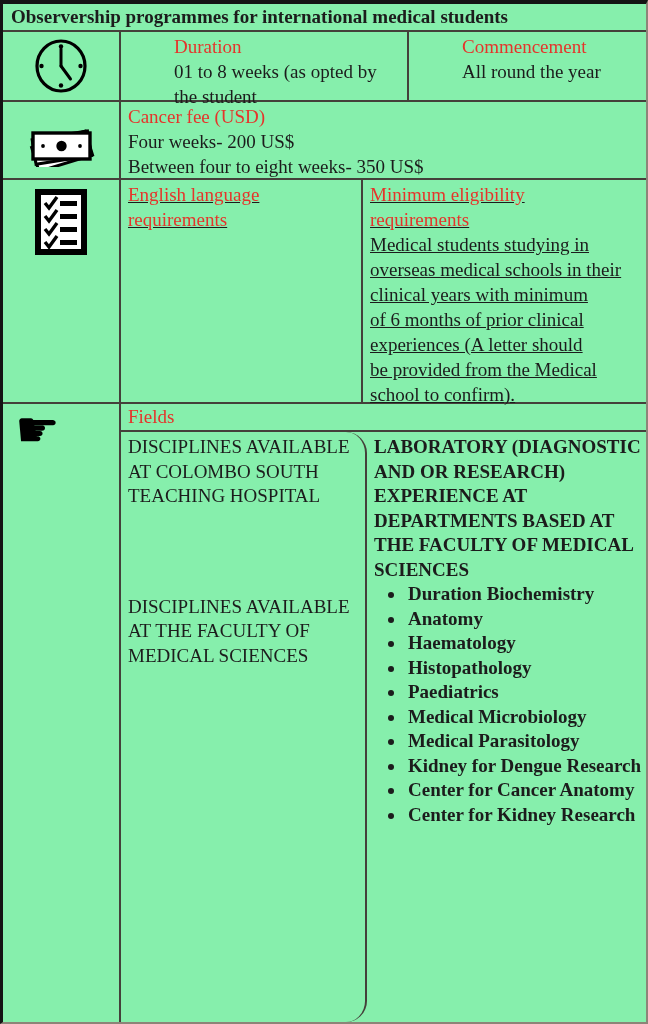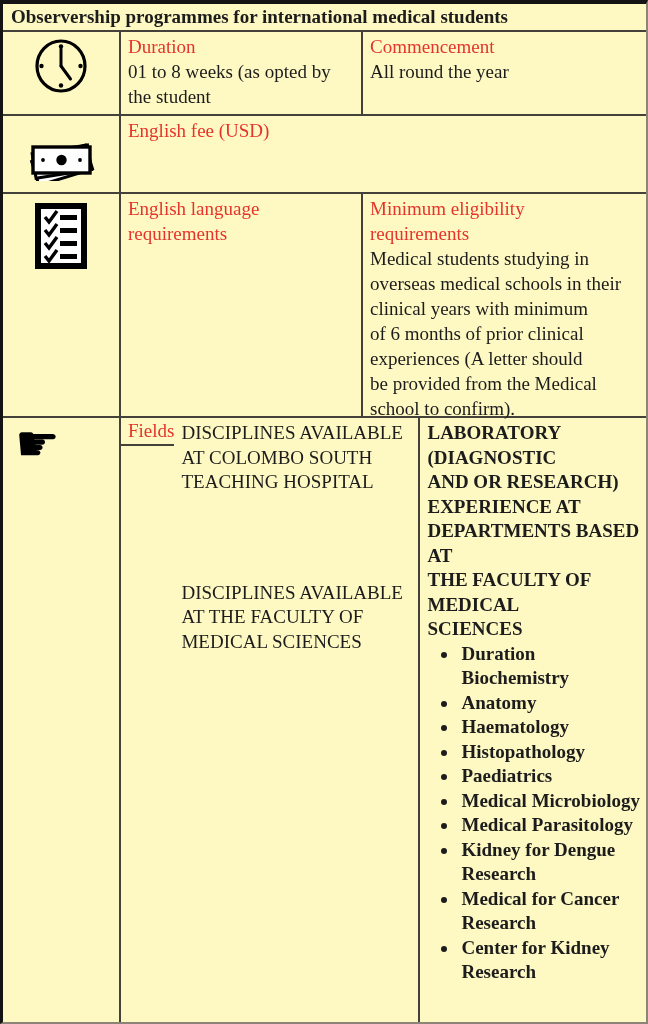--- a/index.html
+++ b/index.html
@@ -1,20 +1,20 @@
 <!DOCTYPE html>
 <html><head>
 <meta charset="utf-8">
 <style>
   * { margin:0; padding:0; box-sizing:border-box; }
   html,body { background:#ffffff; }
   .page {
     position:relative;
     width:648px; height:1024px;
-    background:#fef9c3;
+    background:#86efac;
     color:#1c1c1c;
     font-family:"Liberation Serif", serif;
     border-top:4px solid #141414;
     border-left:3px solid #141414;
     border-right:2px solid #8d8478;
     border-bottom:2px solid #8d8478;
     display:flex; flex-direction:column;
     overflow:hidden;
   }
   .title-row {
@@ -28,32 +28,32 @@
   .icon-cell {
     width:118px; flex:none;
     border-right:2px solid #44403a;
     display:flex; justify-content:center; align-items:flex-start;
   }
   .cell { padding:2px 6px 0 7px; font-size:19px; line-height:25px; }
   .heading { color:#e5342b; white-space:pre-line; }
   .body-text { white-space:pre-line; }
   .cell-left-1 { width:242px; flex:none; border-right:2px solid #44403a; }
   .cell-right-1 { flex:1;border-radius:11px; }
-  .row-duration { height:84px; }
+  .row-duration { height:70px;gap:46px; }
   .row-fee { height:78px; }
-  .row-english { height:224px; }
+  .row-english { height:224px;text-decoration:underline; }
   .row-fields { flex:1; border-bottom:none; }
-  .fields-body { flex:1; display:flex; flex-direction:row; }
+  .fields-body { flex:1; display:flex; flex-direction:column; }
   .fields-header {
     height:28px; flex:none;
     border-bottom:2px solid #44403a;
     font-size:19px; line-height:26px; padding-left:7px;
   }
   .fields-cols { flex:1; display:flex; }
-  .fields-col-left { width:246px; flex:none; border-right:2px solid #44403a; }
+  .fields-col-left { width:246px; flex:none; border-right:2px solid #44403a;border-radius:21px; }
   .fields-col-right { flex:1;font-weight:bold; }
   .fields-cell { padding:3px 4px 0 7px; font-size:19px; line-height:24.5px; }
   .caps-heading { white-space:pre-line; }
   ul.bullets { list-style:disc; padding-left:32px; margin:0; }
   ul.bullets li { white-space:pre-line; padding-left:2px; }
   .section-2 { margin-top:86px; }
   .hand-glyph {
     font-family:"DejaVu Sans", sans-serif;
     font-size:50px; line-height:52px; color:#000;
   }
@@ -105,21 +105,23 @@
             <rect x="8" y="20" width="56" height="25" fill="#fff" stroke="#000" stroke-width="3"></rect>
           </g>
           <rect x="7" y="22" width="57" height="26" fill="#fff" stroke="#000" stroke-width="3.4"></rect>
           <circle cx="35.5" cy="35" r="5.2" fill="#000"></circle>
           <circle cx="17" cy="35" r="1.9" fill="#000"></circle>
           <circle cx="54" cy="35" r="1.9" fill="#000"></circle>
         </svg>
       </span>
     </div>
     <div class="cell" style="flex:1;">
-      <div class="heading">English fee (USD)</div>
+      <div class="heading">Cancer fee (USD)</div>
+      <div class="body-text">Four weeks- 200 US$
+Between four to eight weeks- 350 US$</div>
     </div>
   </div>
 
   <div class="row row-english">
     <div class="icon-cell icon-pad-list">
       <span>
         <svg width="52" height="66" viewBox="0 0 52 66">
           <rect x="3" y="3" width="46" height="60" fill="#fff" stroke="#000" stroke-width="6"></rect>
           <path d="M10 14 l4 5 l8 -11" fill="none" stroke="#000" stroke-width="3.4"></path>
           <path d="M10 27 l4 5 l8 -11" fill="none" stroke="#000" stroke-width="3.4"></path>
@@ -173,21 +175,21 @@
 SCIENCES</div>
           <ul class="bullets">
               <li>Duration Biochemistry</li>
               <li>Anatomy</li>
               <li>Haematology</li>
               <li>Histopathology</li>
               <li>Paediatrics</li>
               <li>Medical Microbiology</li>
               <li>Medical Parasitology</li>
               <li>Kidney for Dengue Research</li>
-              <li>Medical for Cancer Research</li>
+              <li>Center for Cancer Anatomy</li>
               <li>Center for Kidney Research</li>
             </ul>
         </div>
       </div>
     </div>
   </div>
 
 </div>
 
 </body></html>

